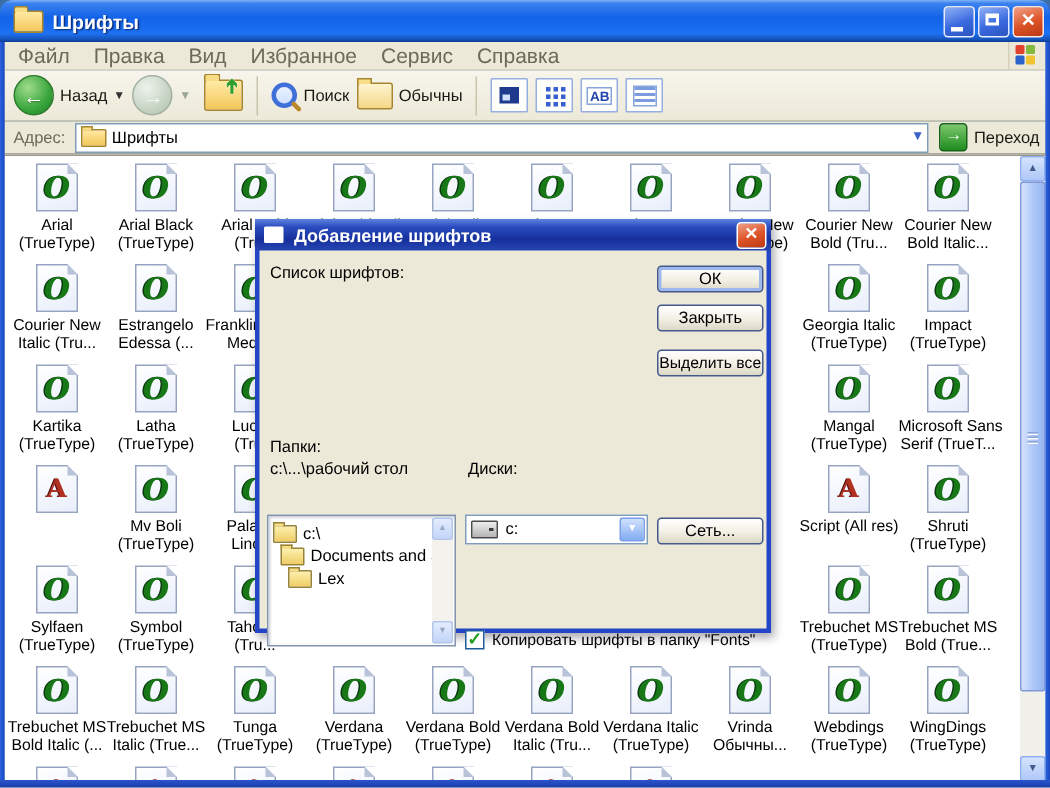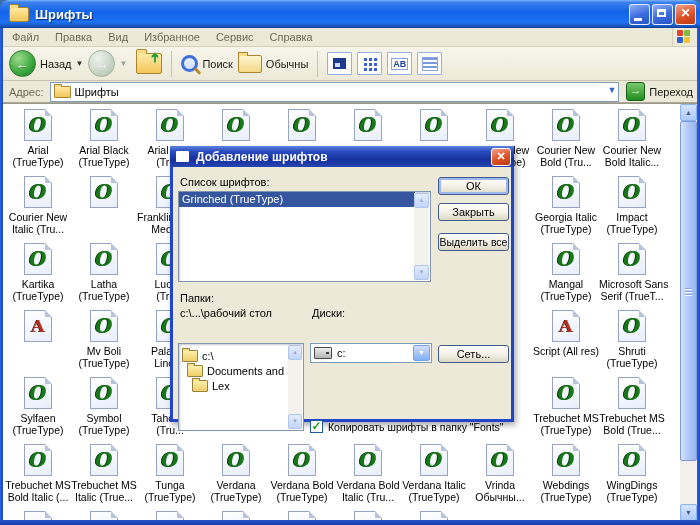--- a/index.html
+++ b/index.html
@@ -14,21 +14,21 @@
   .tb-title{color:#fff;font-weight:bold;font-size:13px;text-shadow:1px 1px 1px rgba(0,0,40,.6);}
   .winbtns{position:absolute;right:4px;top:4px;display:flex;gap:2px;}
   .wbtn{width:19px;height:19px;border-radius:3px;border:1px solid rgba(255,255,255,.85);
     background:linear-gradient(160deg,#8fb0f5 0%,#3b6ae0 55%,#2a55c0 100%);position:relative;}
   .wbtn.close{background:linear-gradient(160deg,#f0a088 0%,#dd5226 55%,#bb3a14 100%);}
   .wbtn .glyph{position:absolute;left:0;top:0;right:0;bottom:0;color:#fff;font-weight:bold;font-size:12px;line-height:17px;text-align:center;}
   .wbtn.min .glyph::after{content:"";position:absolute;left:4px;bottom:3px;width:8px;height:3px;background:#fff;}
   .wbtn.max .glyph::after{content:"";position:absolute;left:4px;top:4px;width:9px;height:8px;border:2px solid #fff;border-top-width:3px;box-sizing:border-box;}
   
   .menubar{position:absolute;left:3px;top:28px;width:694px;height:19px;background:#ece9d8;border-bottom:1px solid #d4d0bc;display:flex;align-items:center;gap:16px;padding-left:9px;box-sizing:border-box;}
-  .menu-item{font-size:11px;color:#6e6a5a;}
+  .menu-item{font-size:14px;color:#6e6a5a;}
   .winlogo{position:absolute;right:3px;top:0;width:21px;height:18px;background:#ece9d8;border-left:1px solid #d4d0bc;display:flex;align-items:center;justify-content:center;}
   .flag{width:14px;height:14px;display:grid;grid-template-columns:6px 6px;grid-template-rows:6px 6px;gap:1px;}
   .flag i{display:block;border-radius:1px;}
   .flag .r{background:#e1422d}.flag .g{background:#84ba3c}.flag .b{background:#2a63cc}.flag .y{background:#f0c330}
   
   .toolbar{position:absolute;left:3px;top:47px;width:694px;height:34px;background:linear-gradient(#f7f5ec,#ece9d8);border-bottom:1px solid #c9c4ae;display:flex;align-items:center;box-sizing:border-box;padding-left:6px;gap:5px;}
   .tbn{display:flex;align-items:center;gap:4px;font-size:11px;color:#1a1a14;}
   .nav-circle{width:25px;height:25px;border-radius:50%;border:1px solid #2d7a2d;
     background:radial-gradient(circle at 35% 30%,#9fdc8c,#39a63c 60%,#1e7c24);color:#fff;font-size:14px;font-weight:bold;
     display:flex;align-items:center;justify-content:center;text-shadow:0 1px 1px rgba(0,0,0,.4);}
@@ -290,20 +290,24 @@
           </div>
           <div class="flabel">
             <div>Courier New</div>
             <div>Italic (Tru...</div>
           </div>
         </div>
         <div class="cell" style="left: 68px; top: 70px;">
           <div class="ficon">
             <span class="g">O</span>
           </div>
+          <div class="flabel">
+            <div>Estrangelo</div>
+            <div>Edessa (...</div>
+          </div>
         </div>
         <div class="cell" style="left: 134px; top: 70px;">
           <div class="ficon">
             <span class="g">O</span>
           </div>
           <div class="flabel">
             <div>Franklin Gothic</div>
             <div>Mediu...</div>
           </div>
         </div>
@@ -802,29 +806,20 @@
   <div class="frame-b"></div>
 
   <div class="dialog">
     <div class="dlg-title">
       <span class="dlg-ico"></span>
       <span>Добавление шрифтов</span>
       <span class="dlg-close">✕</span>
     </div>
     <div class="dlg-body">
       <span class="dlg-label" style="left:7px;top:9px;">Список шрифтов:</span>
-      <div class="listbox">
-        <div id="fontlist">
-            <div class="fl-item sel">Grinched (TrueType)</div>
-          </div>
-        <div class="mini-scroll">
-          <span class="ms-btn" style="top:0;">▲</span>
-          <span class="ms-btn" style="bottom:0;">▼</span>
-        </div>
-      </div>
       <span class="xpbtn def" style="left:265px;top:10px;">ОК</span>
       <span class="xpbtn" style="left:265px;top:36px;">Закрыть</span>
       <span class="xpbtn" style="left:265px;top:66px;font-size:10.5px;">Выделить все</span>
       <span class="dlg-label" style="left:7px;top:125px;">Папки:</span>
       <span class="dlg-label" style="left:7px;top:140px;">c:\...\рабочий стол</span>
       <div class="treebox">
         <div id="tree" style="padding-top:4px;">
             <div class="tree-item" style="padding-left: 3px;">
               <span class="tfold"></span>
               <span>c:\</span>

